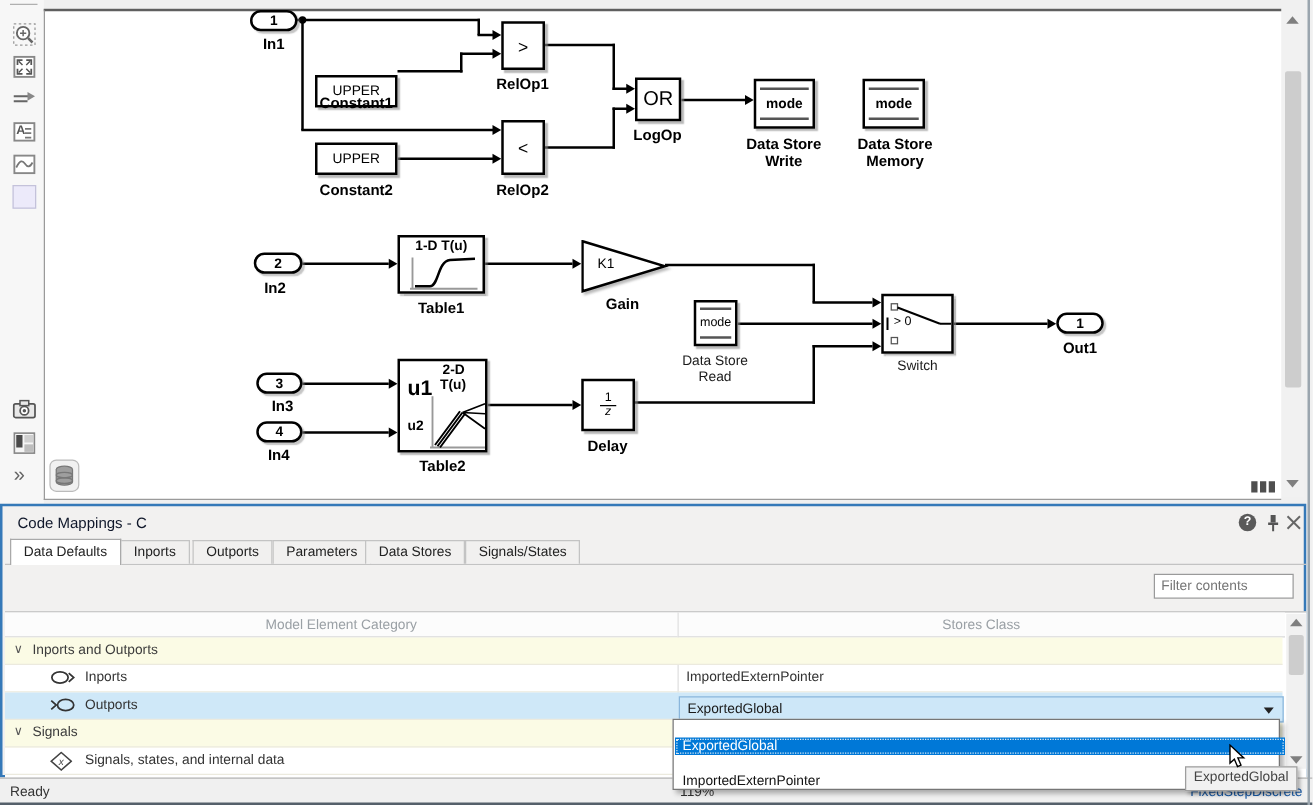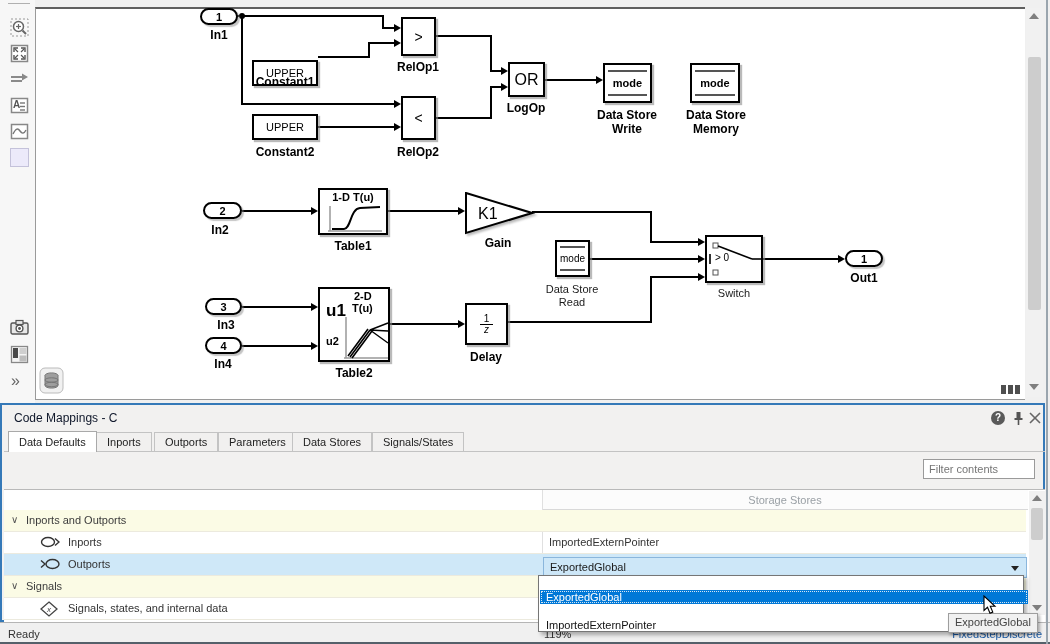--- a/index.html
+++ b/index.html
@@ -228,21 +228,21 @@
     <line x1="6" y1="2" x2="6" y2="27" stroke="#999" stroke-width="1.5"></line>
     <line x1="4" y1="27" x2="58" y2="27" stroke="#999" stroke-width="1.5"></line>
     <path d="M8,25 L20,25 C27,25 26,5 36,4 L56,3" fill="none" stroke="#000" stroke-width="2"></path>
   </svg>
 </div>
 <div class="blbl" style="left:353px;top:239px">Table1</div>
 
 <svg class="abs" style="left:465px;top:192px;width:70px;height:44px;filter:drop-shadow(2px 2px 1px rgba(140,140,140,.6))" viewBox="0 0 70 44">
   <polygon points="1,1 67,21 1,41" fill="#fff" stroke="#000" stroke-width="2"></polygon>
 </svg>
-<span class="abs" style="left:478px;top:205px;font-size:16px">K1</span>
+<span class="abs" style="left:478px;top:205px;font-size:11px">K1</span>
 <div class="blbl" style="left:498px;top:236px">Gain</div>
 
 <div class="blk" style="left:555px;top:240px;width:35px;height:37px">
   <div class="dsline" style="top:4px"></div>
   <span style="font-size:10px">mode</span>
   <div class="dsline" style="bottom:4px"></div>
 </div>
 <div class="blbl reg" style="left:572px;top:283px">Data Store</div>
 <div class="blbl reg" style="left:572px;top:296px">Read</div>
 
@@ -321,21 +321,22 @@
     <div class="tab" style="left:92px">Inports</div>
     <div class="tab" style="left:150px">Outports</div>
     <div class="tab" style="left:214px">Parameters</div>
     <div class="tab" style="left:288px">Data Stores</div>
     <div class="tab" style="left:368px">Signals/States</div>
   </div>
 
   <input id="filter" class="abs" placeholder="Filter contents" style="">
 
   <div id="tbl" class="abs">
-    <div class="th" style="left:538px;width:486px">Storage Stores</div>
+    <div class="th" style="left:0;width:538px">Model Element Category</div>
+    <div class="th" style="left:538px;width:486px">Stores Class</div>
     <div class="coldiv"></div>
 
     <div class="trow group" style="top:20px">
       <span class="chev">∨</span>
       <span class="gtxt">Inports and Outports</span>
     </div>
 
     <div class="trow" style="top:42px">
       <svg class="rowico" width="20" height="14" viewBox="0 0 20 14">
         <ellipse cx="8" cy="7" rx="6.5" ry="4.5" fill="none" stroke="#333" stroke-width="1.4"></ellipse>

